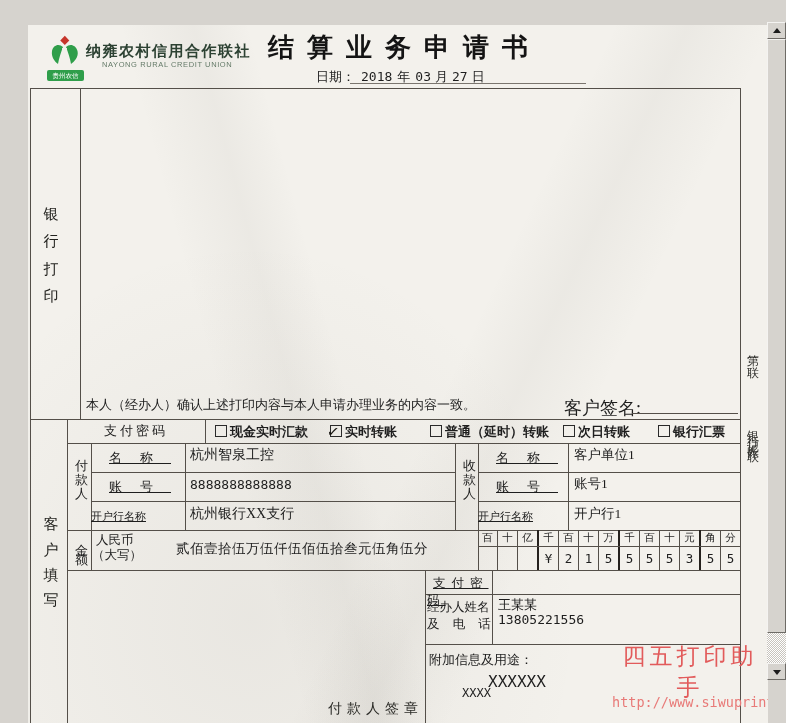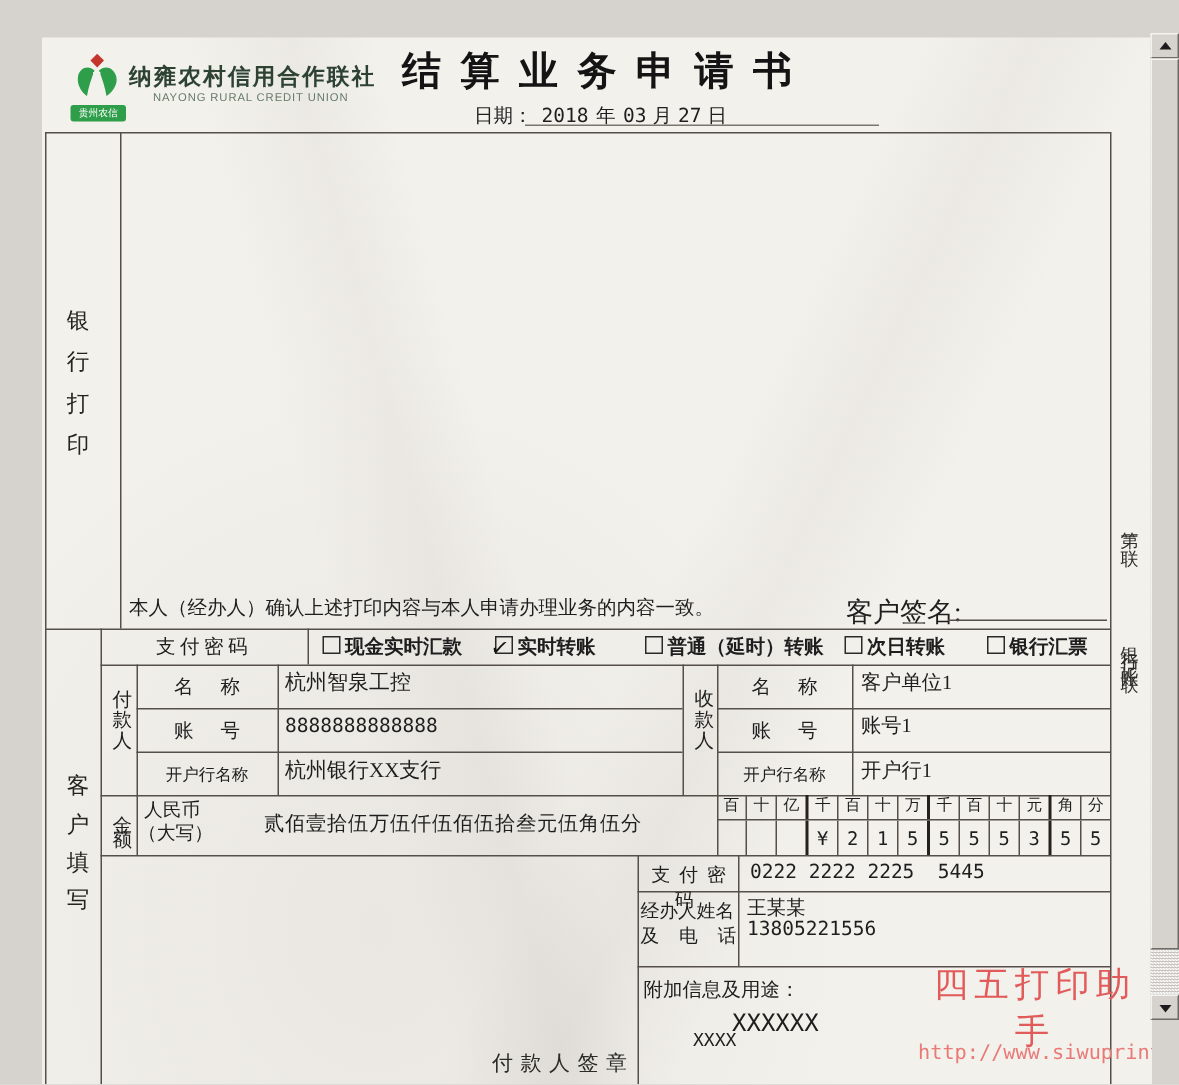--- a/index.html
+++ b/index.html
@@ -41,21 +41,21 @@
   #bank-cn{position:absolute;left:58px;top:17px;font-size:15px;font-weight:bold;
     letter-spacing:1.5px;color:#2d4233;text-align:right;}
   #bank-en{position:absolute;left:74px;top:35px;font-size:7.5px;font-weight:normal;
     letter-spacing:.6px;color:#647a68;}
   #form-title{position:absolute;left:240px;top:5px;font-size:26px;font-weight:bold;
     letter-spacing:13px;color:#141414;text-align:right;}
   
   .cbx{display:inline-block;width:10px;height:10px;border:1px solid #2a2a2a;
     vertical-align:-1px;margin-right:3px;background:transparent;}
   .cbl{font-size:13px;font-weight:bold;}
-  .flab{position:absolute;text-align:center;font-size:13px;}
+  .flab{position:absolute;text-align:left;font-size:13px;text-decoration:underline;}
   .fval{position:absolute;font-size:14px;}
   
   #amt-grid{position:absolute;left:450px;top:505px;width:262px;height:40px;
     display:flex;flex-direction:column;}
   .gr{display:flex;flex:none;}
   .gr1{height:16px;border-bottom:1px solid #544f49;}
   .gr2{height:23px;}
   .gc{flex:1 1 0;border-left:1px solid #544f49;text-align:center;overflow:hidden;}
   .gc:first-child{border-left:none;}
   .gc.t{border-left:2px solid #25211d;}
@@ -200,21 +200,20 @@
         <span class="gc t">5</span>
         <span class="gc">5</span>
         <span class="gc">5</span>
         <span class="gc">3</span>
         <span class="gc t">5</span>
         <span class="gc">5</span>
       </div>
     </div>
 
     <div class="flab ser" style="left:399px;top:550px;width:64px;font-size:12.5px;letter-spacing:6px;text-indent:6px">支付密码</div>
-    <div class="abs mono pre" style="left:472px;top:549px;font-size:13px">0222 2222 2225  5445</div>
 
     <div class="abs ser" style="left:399px;top:574px;font-size:12.5px">经办人姓名</div>
     <div class="abs ser pre" style="left:399px;top:591px;font-size:12.5px;letter-spacing:5px">及 电 话</div>
     <div class="abs ser" style="left:470px;top:571px;font-size:13px">王某某</div>
     <div class="abs mono" style="left:470px;top:587px;font-size:13px">13805221556</div>
 
     <div class="abs ser b" style="left:401px;top:626px;font-size:13px">附加信息及用途：</div>
     <div class="abs mono" style="left:460px;top:647px;font-size:16px">XXXXXX</div>
     <div class="abs mono" style="left:434px;top:661px;font-size:12px">XXXX</div>
 

